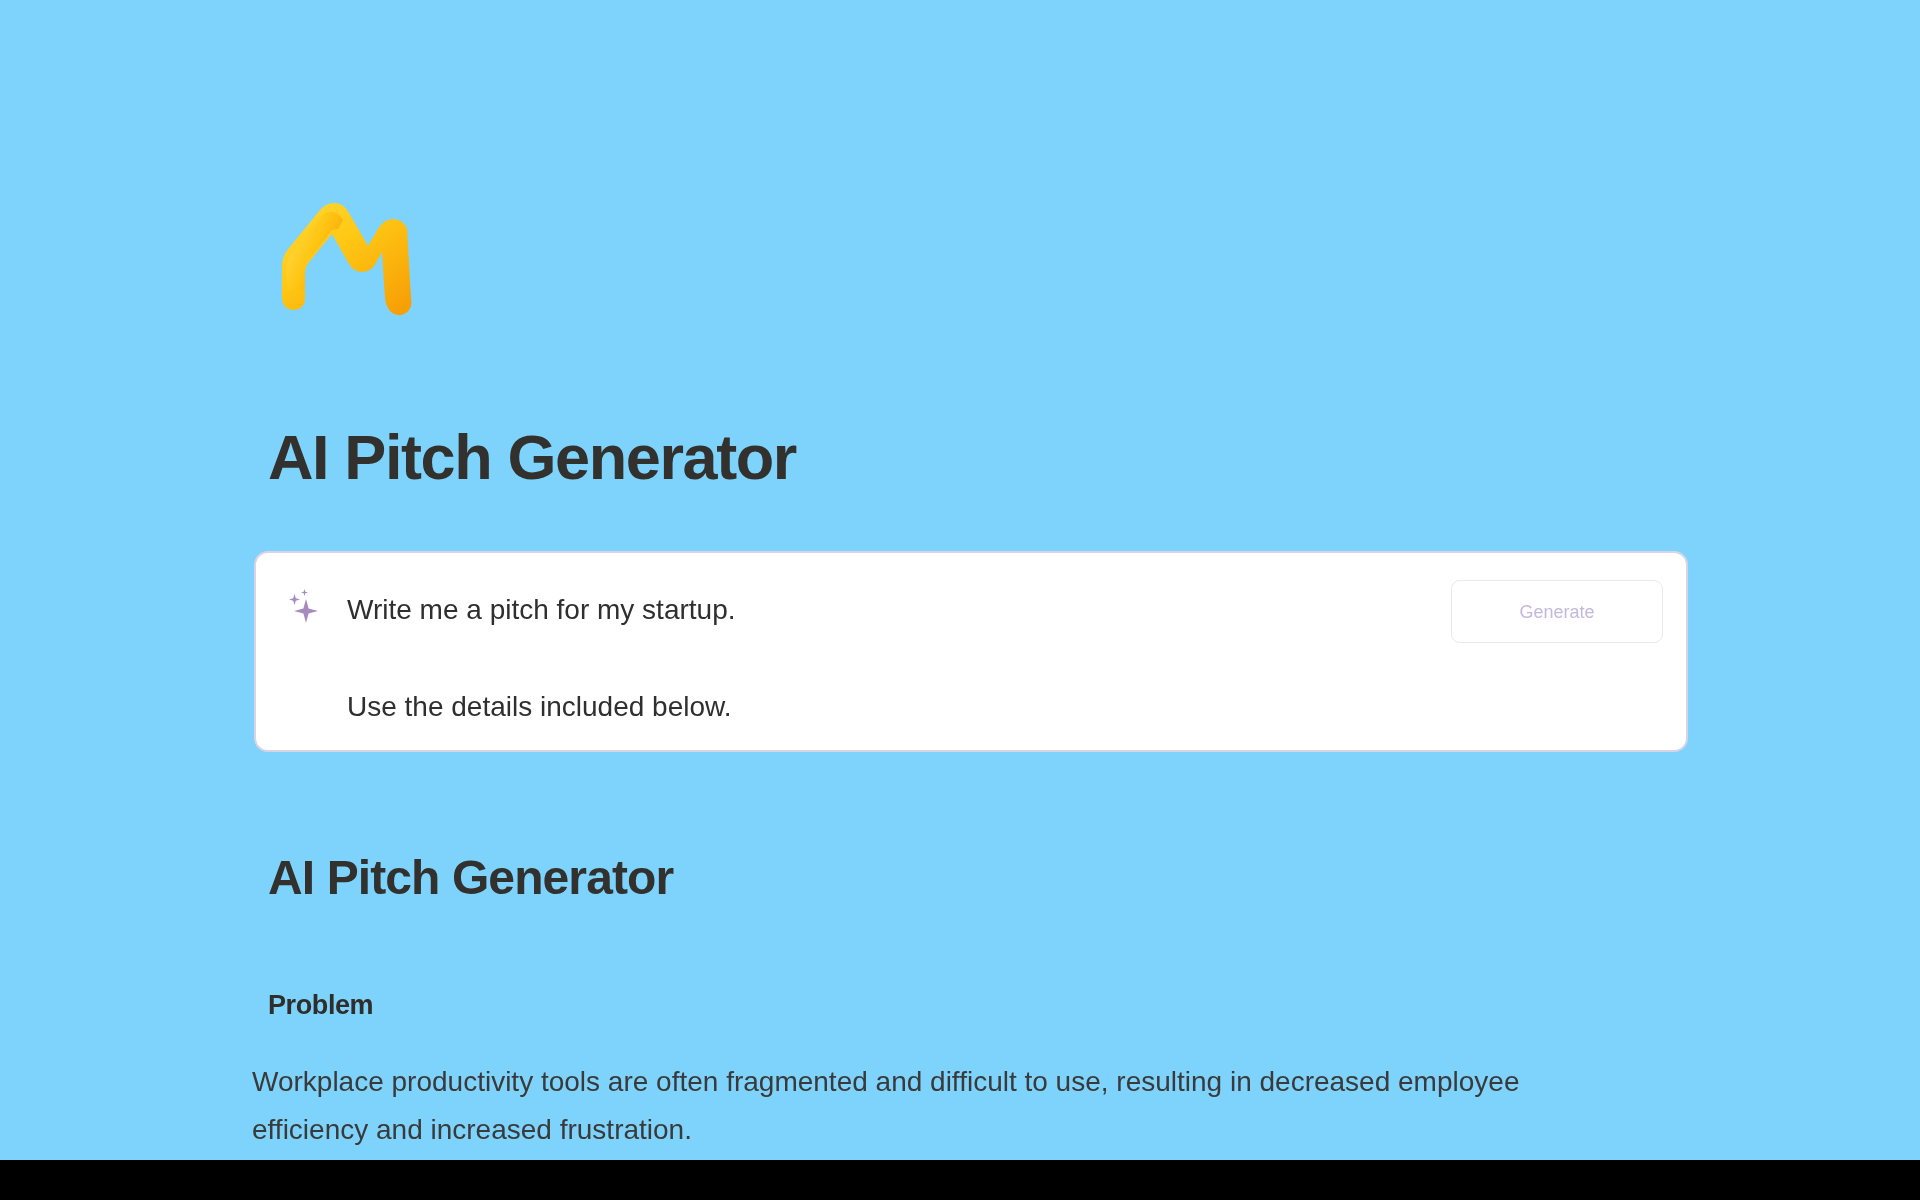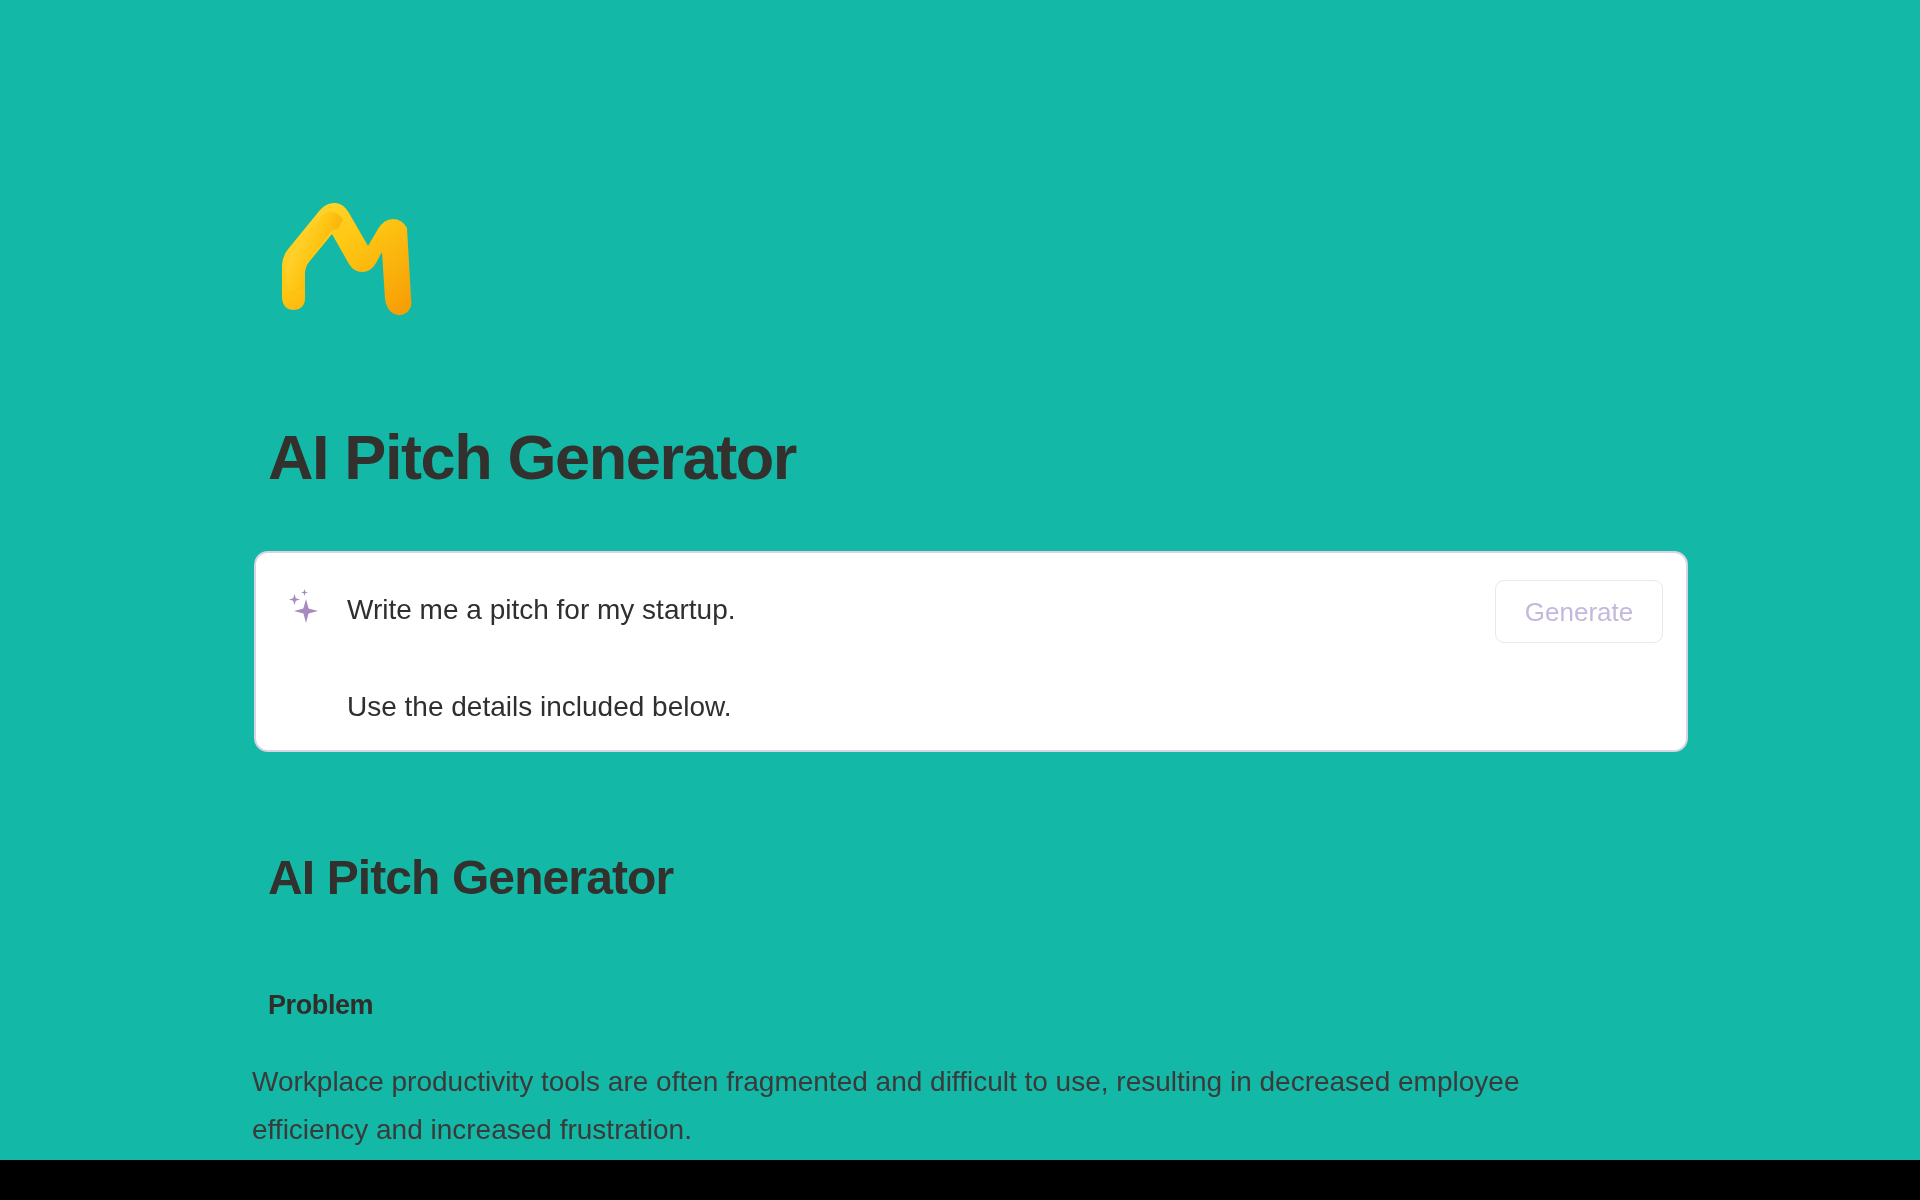--- a/index.html
+++ b/index.html
@@ -9,21 +9,21 @@
     height: 1200px;
     background: #ffffff;
     font-family: "Liberation Sans", sans-serif;
     overflow: hidden;
   }
 
   .screen {
     position: relative;
     width: 1920px;
     height: 1200px;
-    background: #14b8a6;
+    background: #7dd3fc;
     overflow: hidden;
   }
 
   
   .logo-wrap {
     position: absolute;
     left: 272px;
     top: 186px;
     width: 150px;
     height: 140px;
@@ -83,29 +83,29 @@
     font-weight: 400;
     white-space: nowrap;
   }
   .prompt-line-1 { top: 40px; }
   .prompt-line-2 { top: 137px; }
 
   .generate-btn {
     position: absolute;
     right: 23px;
     top: 27px;
-    width: 168px;
+    width: 212px;
     height: 63px;
     box-sizing: border-box;
     border: 1.5px solid #eae7f0;
     border-radius: 9px;
     background: #ffffff;
     color: #c5b8dd;
     font-family: "Liberation Sans", sans-serif;
-    font-size: 26px;
+    font-size: 18px;
     line-height: 1;
     font-weight: 400;
     cursor: pointer;
     display: flex;
     align-items: center;
     justify-content: center;
     padding: 0;
   }
 
   

